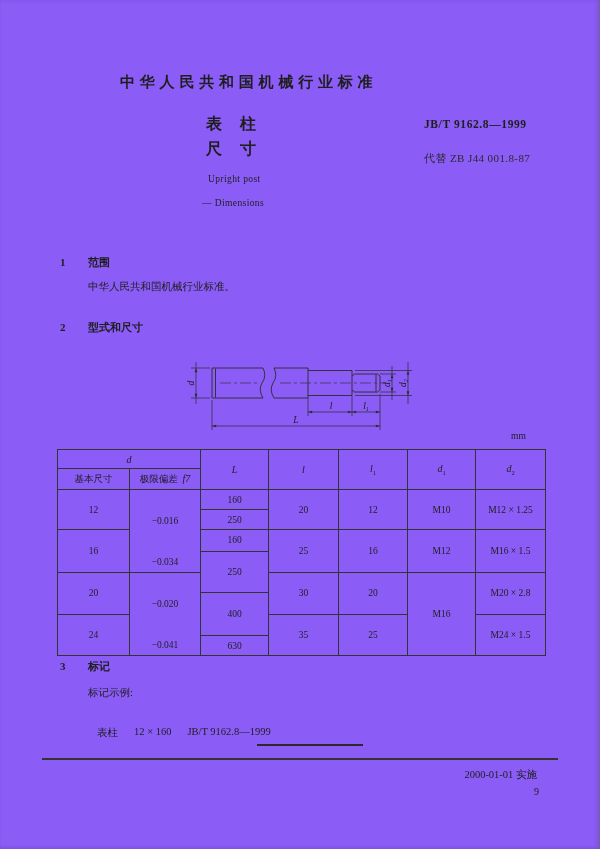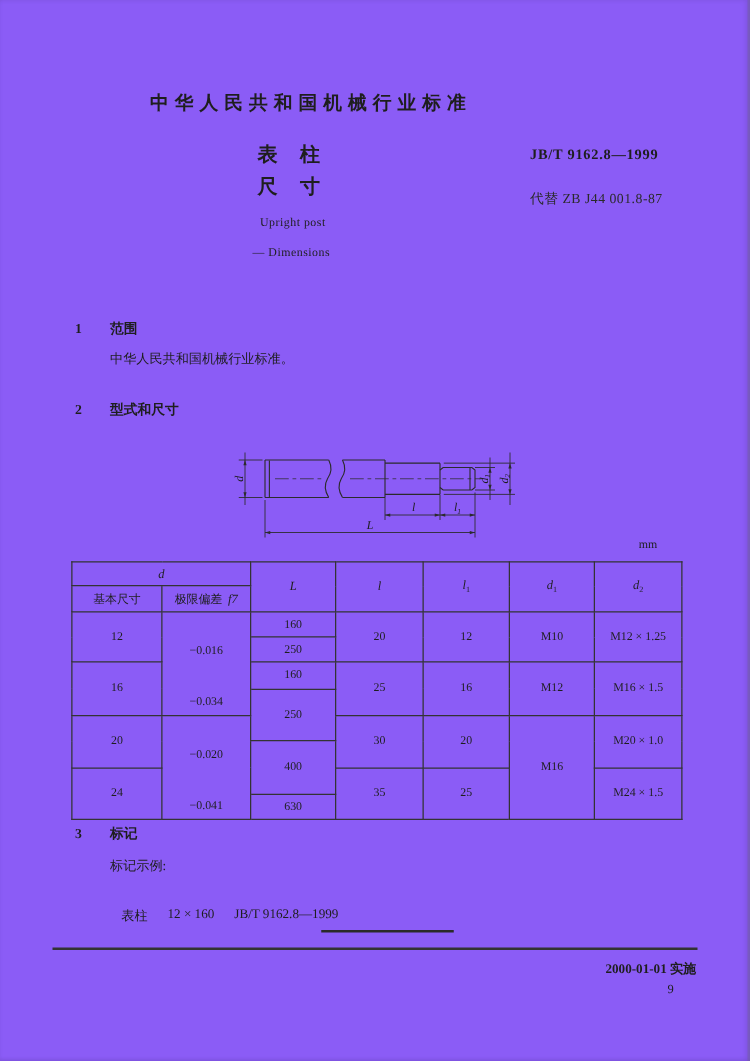--- a/index.html
+++ b/index.html
@@ -46,21 +46,21 @@
   }
   table.dim-table td { border:1px solid #333; padding:0; vertical-align:middle; }
   tr.hr1 { height:19px; } tr.hr2 { height:21px; } tr.br { height:20px; }
   .ital { font-style:italic; font-size:10px; }
   .cnh { font-size:9.5px; }
   .tol div { line-height:19px;margin-top:22px; }
   sub { font-size:6.5px; }
 
   .foot-rule { top:758px; left:42px; width:516px; height:2px; background:#333; }
   .foot-left { top:768px; left:45px; font-size:10.5px; font-weight:bold; white-space:nowrap; }
-  .foot-right { top:768px; right:43px; font-size:10.5px; font-weight:bold; white-space:nowrap; }
+  .foot-right { top:768px; right:63px; font-size:10.5px; font-weight:normal; white-space:nowrap; }
   .page-num { top:786px; left:534px; font-size:10px; }
 
   .edge-right { top:0; right:0; width:2px; height:849px; background:rgba(110,110,110,.28); }
 </style>
 </head>
 <body>
 
 <div class="page">
 
   <div class="abs org-line">中华人民共和国机械行业标准</div>
@@ -192,21 +192,21 @@
     </tr>
     <tr class="br">
       <td rowspan="2">20</td>
       <td rowspan="4" class="tol">
         <div>−0.020</div>
             <div>−0.041</div>
       </td>
       <td rowspan="2">30</td>
       <td rowspan="2">20</td>
       <td rowspan="4">M16</td>
-      <td rowspan="2">M20 × 1.0</td>
+      <td rowspan="2">M20 × 2.8</td>
     </tr>
     <tr class="br">
       <td rowspan="2">400</td>
     </tr>
     <tr class="br">
       <td rowspan="2">24</td>
       <td rowspan="2">35</td>
       <td rowspan="2">25</td>
       <td rowspan="2">M24 × 1.5</td>
     </tr>

